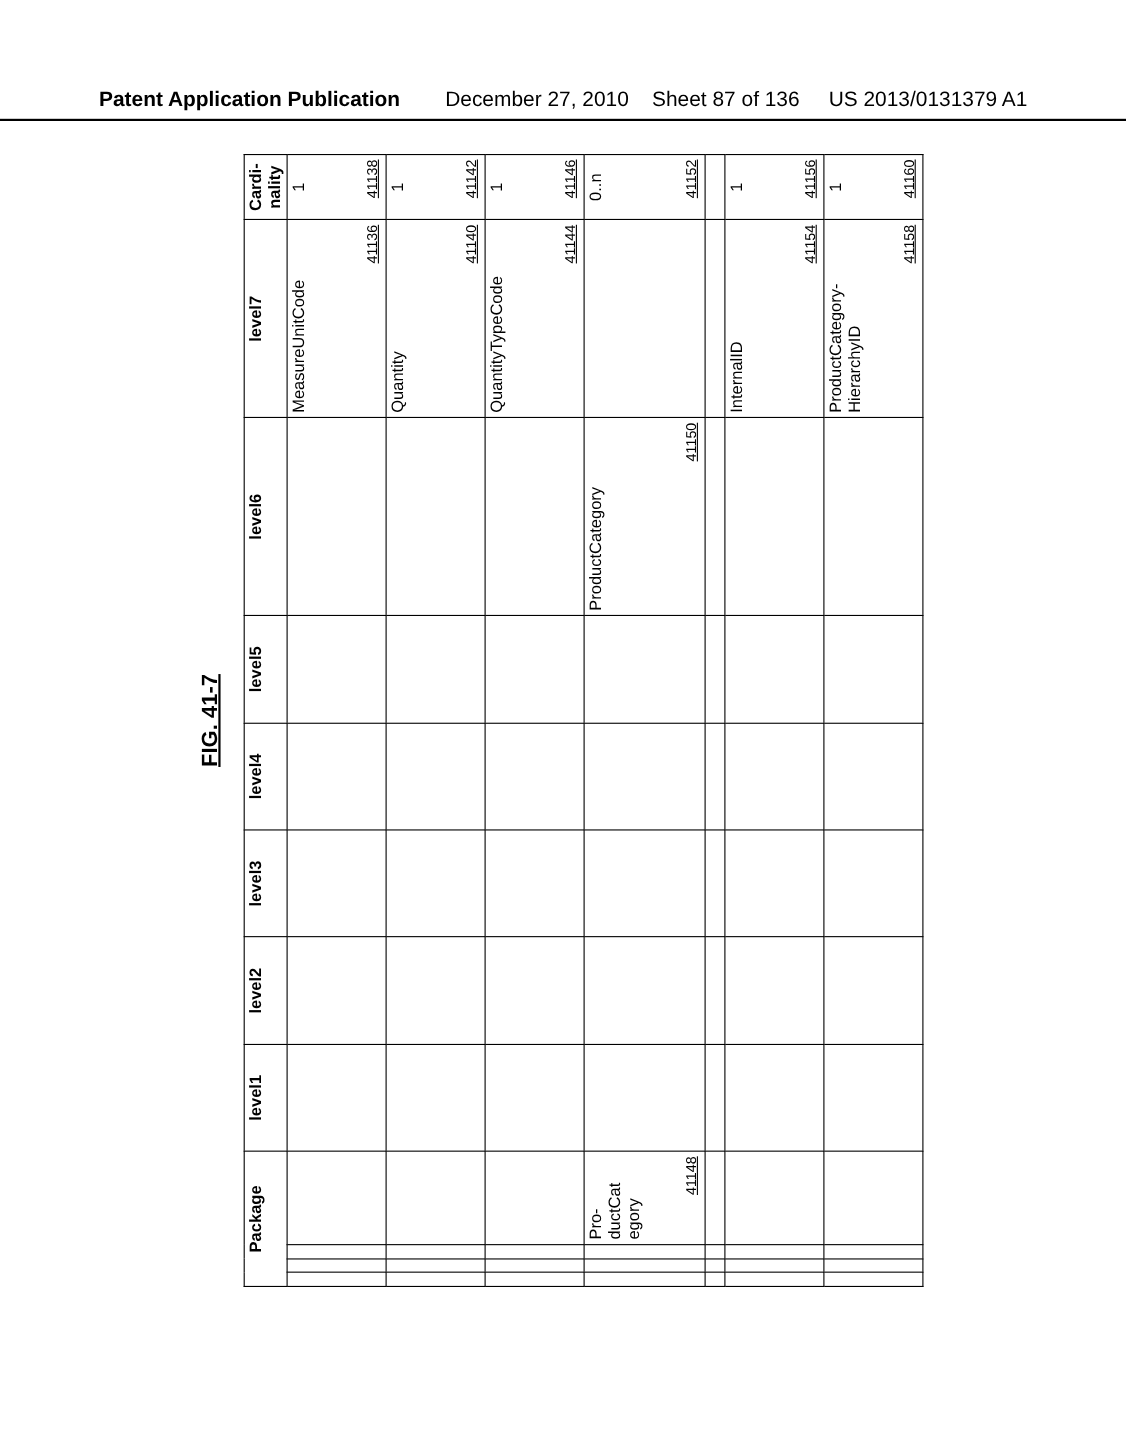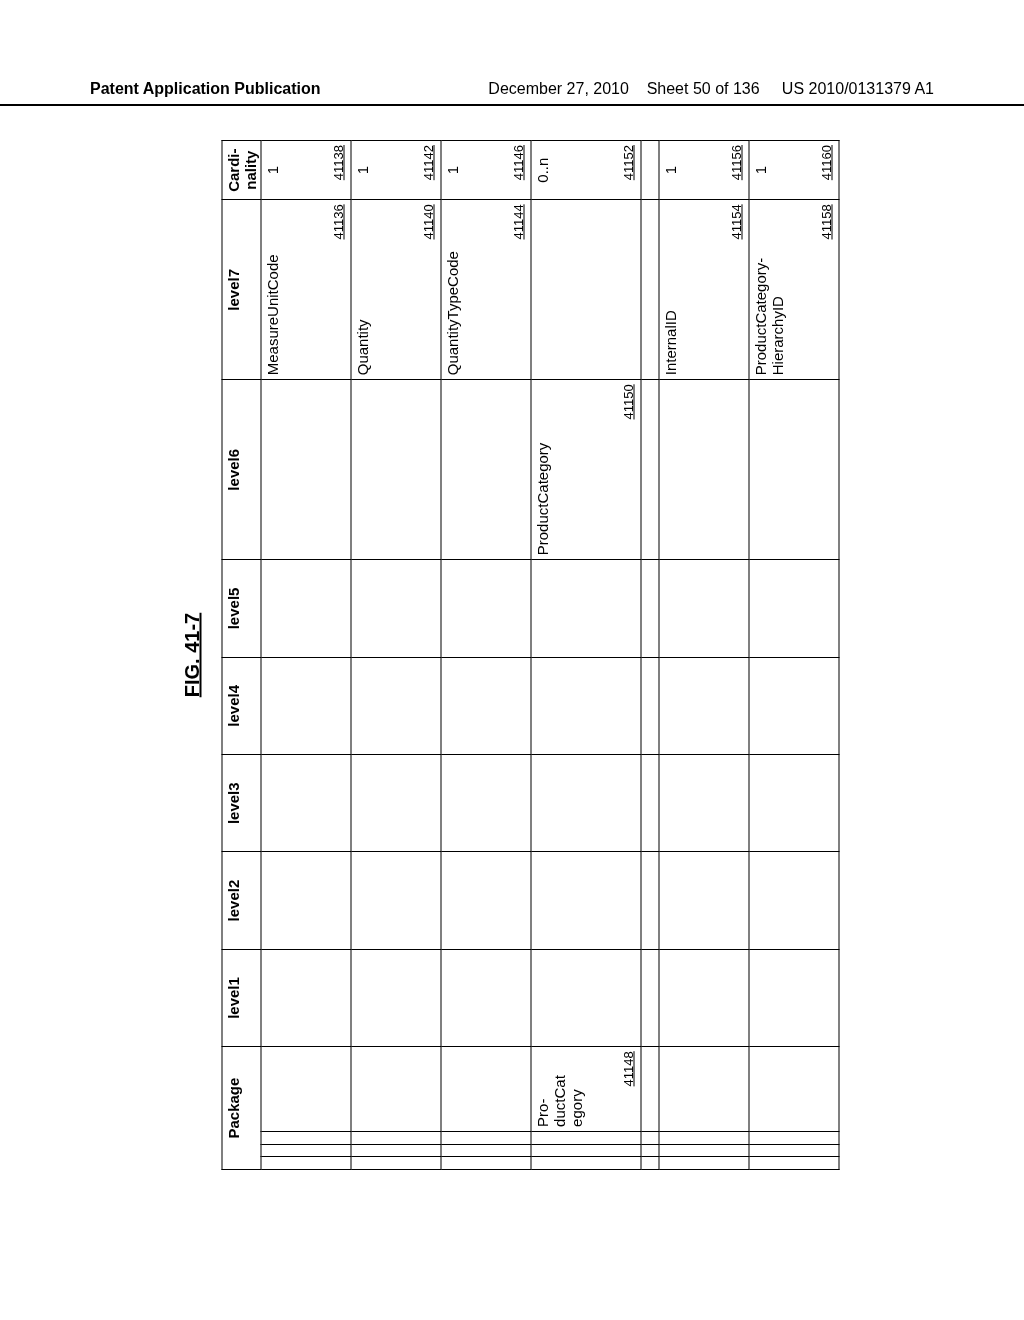--- a/index.html
+++ b/index.html
@@ -14,21 +14,21 @@
   }
   .page-header {
     position: absolute;
     top: 80px;
     left: 0;
     right: 0;
     display: flex;
     justify-content: space-between;
     border-bottom: 2px solid #000;
     padding: 0 90px 6px 90px;
-    font-size: 16px;
+    font-size: 19px;
   }
   .page-header .left { font-weight: bold; }
   .page-header .right { }
   .figure-area {
     position: absolute;
     top: 140px;
     left: 80px;
     width: 860px;
     height: 1030px;
   }
@@ -85,23 +85,23 @@
   .card-cell { text-align: center; }
 </style>
 </head>
 <body>
 
 <div class="page-header">
   <span class="left">Patent Application Publication</span>
   <span class="right">
     <span>December 27, 2010</span>
     &nbsp;&nbsp;
-    <span>Sheet 50 of 136</span>
+    <span>Sheet 87 of 136</span>
     &nbsp;&nbsp;&nbsp;
-    <span>US 2010/0131379 A1</span>
+    <span>US 2013/0131379 A1</span>
   </span>
 </div>
 
 <div class="figure-area">
   <div class="rotwrap">
     <div class="figtitle">FIG. 41-7</div>
 
     <table>
       <colgroup>
         <col class="pkg-sub">

